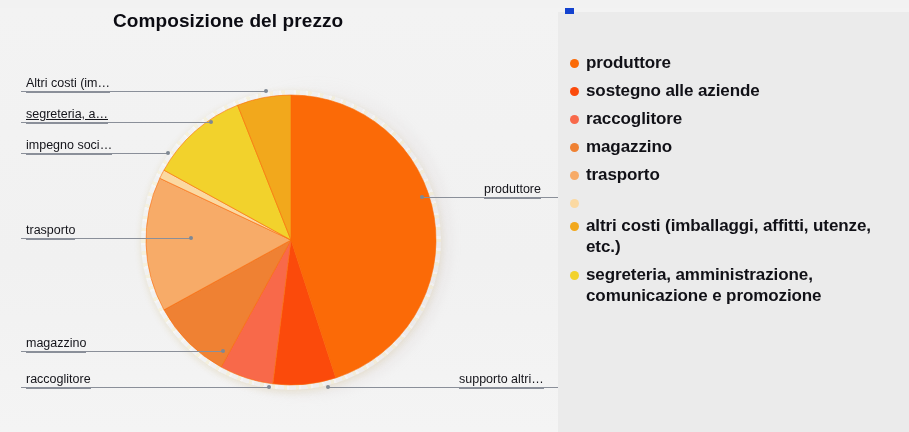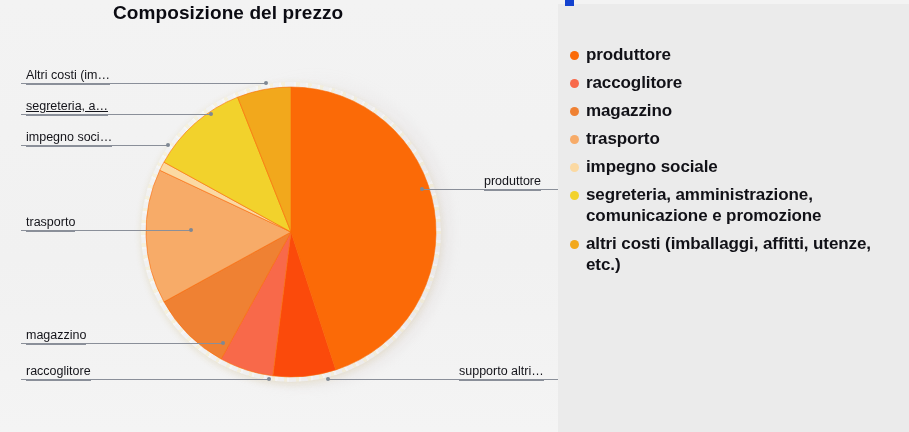--- a/index.html
+++ b/index.html
@@ -12,20 +12,21 @@
     overflow: hidden;
     background: #f2f2f2;
     font-family: "Liberation Sans", sans-serif;
     position: relative;
   }
 
   #root {
     position: absolute;
     inset: 0;
     background: linear-gradient(180deg, #f3f3f3 0%, #f1f1f1 60%, #f4f4f4 100%);
+    margin-top: 8px;
   }
 
   
   #chart-title {
     position: absolute;
     left: 113px;
     top: 2px;
     font-size: 19px;
     font-weight: bold;
     color: #0b0b12;
@@ -241,39 +242,42 @@
   </div>
 
   <div id="legend-panel">
     <div id="legend-handle"></div>
     <div id="legend-list">
         <div class="legend-item">
           <span class="legend-bullet" style="background: rgb(251, 106, 7);"></span>
           <span class="legend-text">produttore</span>
         </div>
         <div class="legend-item">
+          <span class="legend-bullet" style="background: rgb(251, 74, 11);"></span>
+          <span class="legend-text">sostegno alle aziende</span>
+        </div>
+        <div class="legend-item">
           <span class="legend-bullet" style="background: rgb(248, 105, 74);"></span>
           <span class="legend-text">raccoglitore</span>
         </div>
         <div class="legend-item">
           <span class="legend-bullet" style="background: rgb(239, 129, 51);"></span>
           <span class="legend-text">magazzino</span>
         </div>
         <div class="legend-item">
           <span class="legend-bullet" style="background: rgb(247, 171, 104);"></span>
           <span class="legend-text">trasporto</span>
         </div>
         <div class="legend-item">
           <span class="legend-bullet" style="background: rgb(251, 217, 162);"></span>
-          <span class="legend-text">impegno sociale</span>
+        </div>
+        <div class="legend-item">
+          <span class="legend-bullet" style="background: rgb(242, 168, 28);"></span>
+          <span class="legend-text">altri costi (imballaggi, affitti, utenze, etc.)</span>
         </div>
         <div class="legend-item">
           <span class="legend-bullet" style="background: rgb(242, 210, 44);"></span>
           <span class="legend-text">segreteria, amministrazione, comunicazione e promozione</span>
         </div>
-        <div class="legend-item">
-          <span class="legend-bullet" style="background: rgb(242, 168, 28);"></span>
-          <span class="legend-text">altri costi (imballaggi, affitti, utenze, etc.)</span>
-        </div>
       </div>
   </div>
 
 </div>
 
 </body></html>

